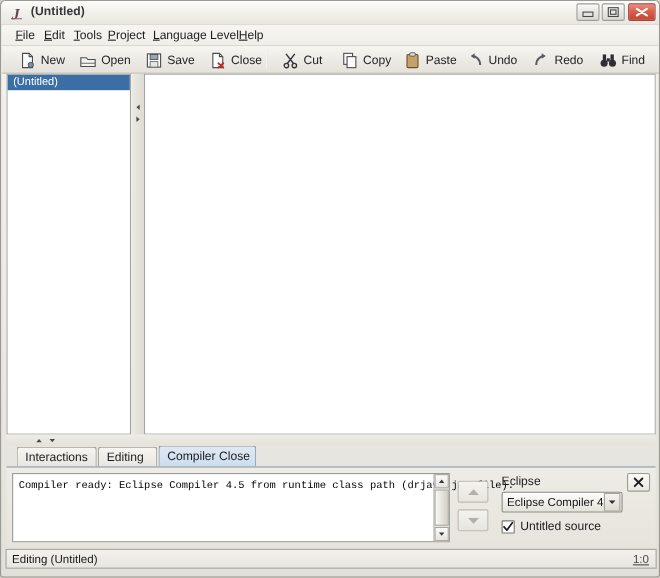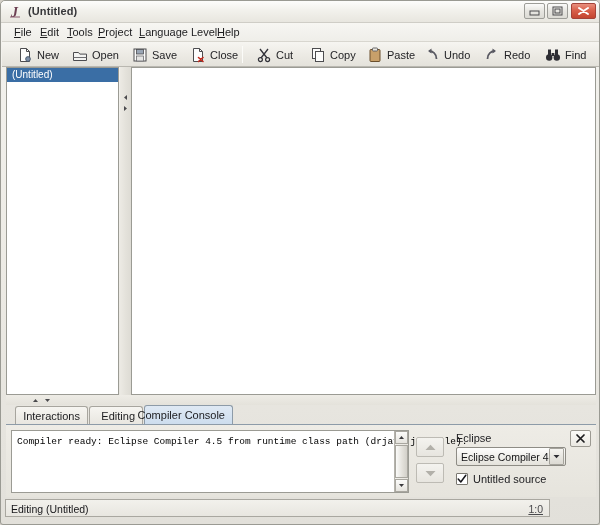--- a/index.html
+++ b/index.html
@@ -168,21 +168,21 @@
   #bottom-panel {
     position: absolute; left: 5px; top: 404px;
     width: 590px; height: 92px;
   }
   #tabstrip {
     position: absolute; left: 0; top: 0;
     width: 590px; height: 19px;
   }
   .tab {
     position: absolute; top: 1px; height: 18px;
-    display: flex; align-items: center; justify-content: flex-end;
+    display: flex; align-items: center; justify-content: flex-start;
     padding: 0 7px;
     font-size: 11px; color: #1c1c1f;
     background: linear-gradient(180deg,#f6f5f1 0%,#e8e6e0 100%);
     border: 1px solid #a7a59e;
     border-bottom: none;
     border-radius: 3px 3px 0 0;
     white-space: nowrap;
     cursor: default;
   }
   .tab.active {
@@ -305,21 +305,21 @@
     border: 1px solid #7a7871;
     border-radius: 1px;
     display: flex; align-items: center; justify-content: center;
     margin-right: 5px;
   }
   #highlight-label { font-size: 11px; color: #1c1c1f; white-space: nowrap; }
 
   
   #statusbar {
     position: absolute; left: 4px; top: 498px;
-    width: 545px; height: 18px;
+    width: 592px; height: 18px;
     background: linear-gradient(180deg,#f2f1ec 0%,#e8e6e0 100%);
     border: 1px solid #a9a7a0;
   }
   #status-left {
     position: absolute; left: 5px; top: 3px;
     font-size: 10.5px; color: #17171a;
     white-space: nowrap;
   }
   #status-right {
     position: absolute; right: 6px; top: 3px;
@@ -529,21 +529,21 @@
   <div id="bottom-panel">
 
     <div id="tabstrip">
       <div class="tab" style="left:9px;width:73px">
         <span>Interactions</span>
       </div>
       <div class="tab" style="left:83px;width:54px">
         <span>Editing</span>
       </div>
       <div class="tab active" style="left:138px;width:89px">
-        <span>Compiler Console</span>
+        <span>Compiler Close</span>
       </div>
     </div>
 
     <div id="tabcontent">
 
       <div id="outputbox">
         <div id="outputtext">Compiler ready: Eclipse Compiler 4.5 from runtime class path (drjava jar file).</div>
         <div id="output-scroll">
           <div class="sb-btn" id="sb-up">
             <svg width="7" height="7" viewBox="0 0 7 7">

